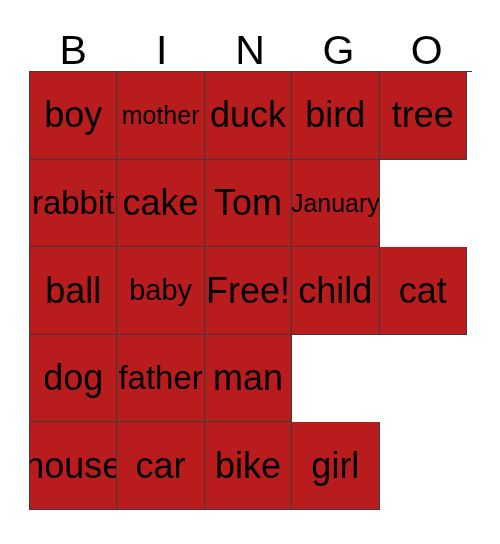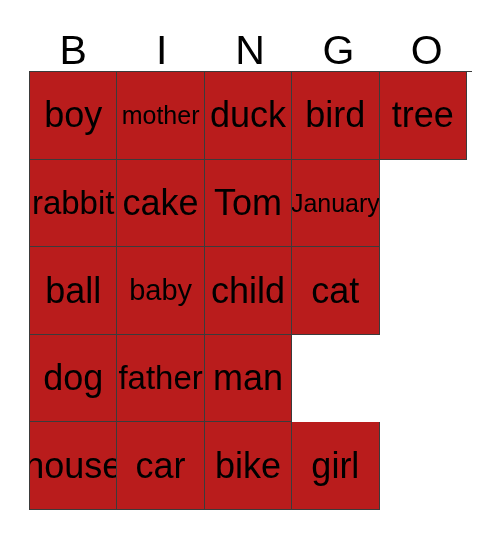--- a/index.html
+++ b/index.html
@@ -128,20 +128,23 @@
     </div>
 
     <div class="grid-row">
       <div class="cell">
           <span class="cell-text">ball</span>
         </div>
       <div class="cell">
           <span class="cell-text fit-md">baby</span>
         </div>
       <div class="cell">
+          <span class="cell-text">Free!</span>
+        </div>
+      <div class="cell">
           <span class="cell-text">child</span>
         </div>
       <div class="cell">
           <span class="cell-text">cat</span>
         </div>
     </div>
 
     <div class="grid-row">
       <div class="cell">
           <span class="cell-text">dog</span>

